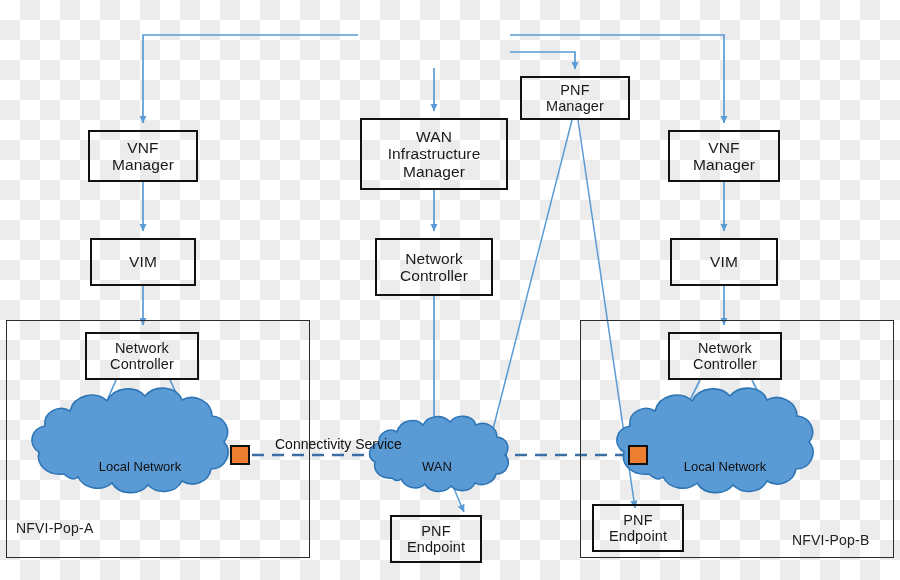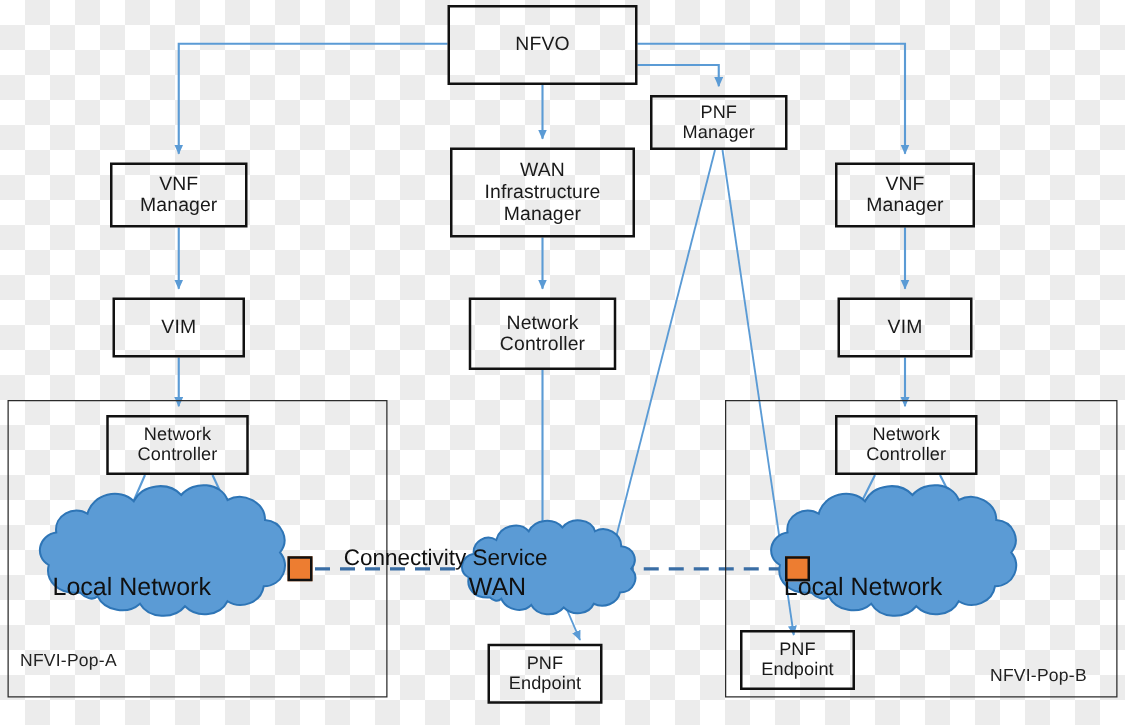--- a/index.html
+++ b/index.html
@@ -40,28 +40,28 @@
   }
   .pop-label{
     position:absolute;
     font-size:14px;
     color:#222;
     letter-spacing:.2px;
     white-space:nowrap;
   }
   .cloud-label{
     position:absolute;
-    font-size:20px;
+    font-size:13px;
     color:#101010;
     white-space:nowrap;
-    text-align:left;
+    text-align:center;
   }
   .conn-label{
     position:absolute;
-    font-size:18px;
+    font-size:14px;
     color:#101010;
     white-space:nowrap;
   }
   .orange-port{
     position:absolute;
     box-sizing:border-box;
     background:#ed7d31;
     border:2px solid #111;
   }
 </style>
@@ -182,21 +182,20 @@
 
   <div class="cloud-label" style="left:42px;top:459px;width:196px;">Local Network</div>
   <div class="cloud-label" style="left:375px;top:459px;width:124px;">WAN</div>
   <div class="cloud-label" style="left:627px;top:459px;width:196px;">Local Network</div>
 
   <div class="orange-port" style="left:230px;top:445px;width:20px;height:20px;"></div>
   <div class="orange-port" style="left:628px;top:445px;width:20px;height:20px;"></div>
 
   <div class="conn-label" style="left:275px;top:436px;">Connectivity Service</div>
 
-  <div class="node" style="left:358px;top:4px;width:152px;height:64px;">NFVO</div>
 
   <div class="node" style="left:520px;top:76px;width:110px;height:44px;font-size:14.5px;">PNF
 Manager</div>
 
   <div class="node" style="left:88px;top:130px;width:110px;height:52px;">VNF
 Manager</div>
 
   <div class="node" style="left:360px;top:118px;width:148px;height:72px;">WAN
 Infrastructure
 Manager</div>

